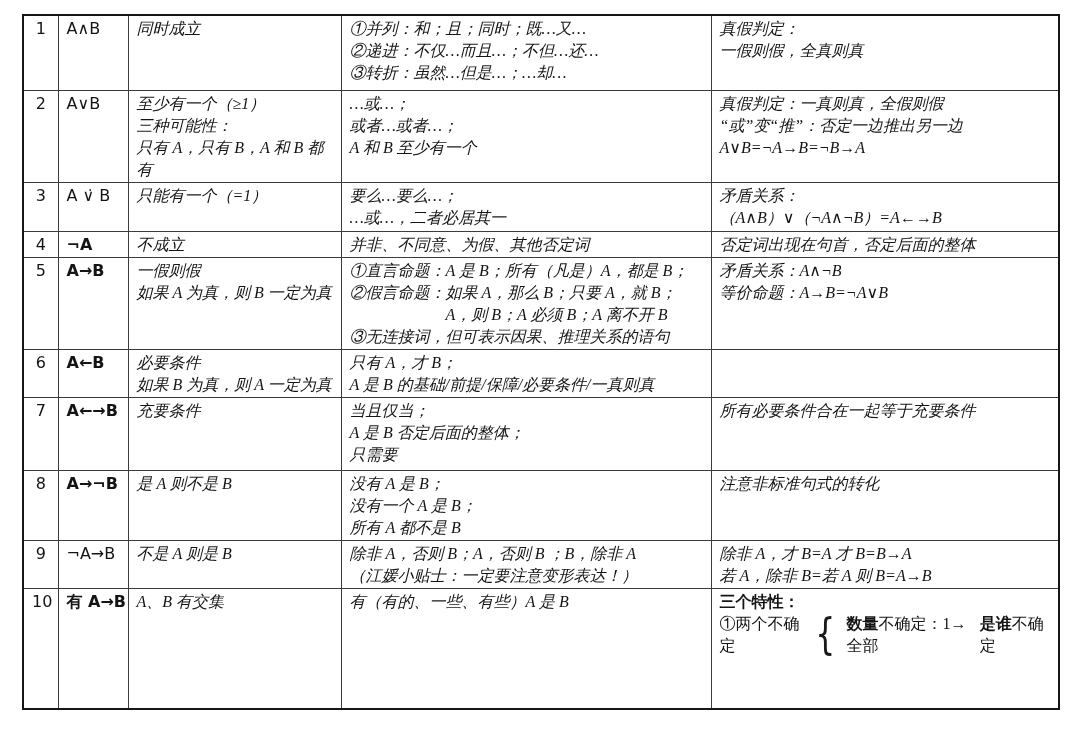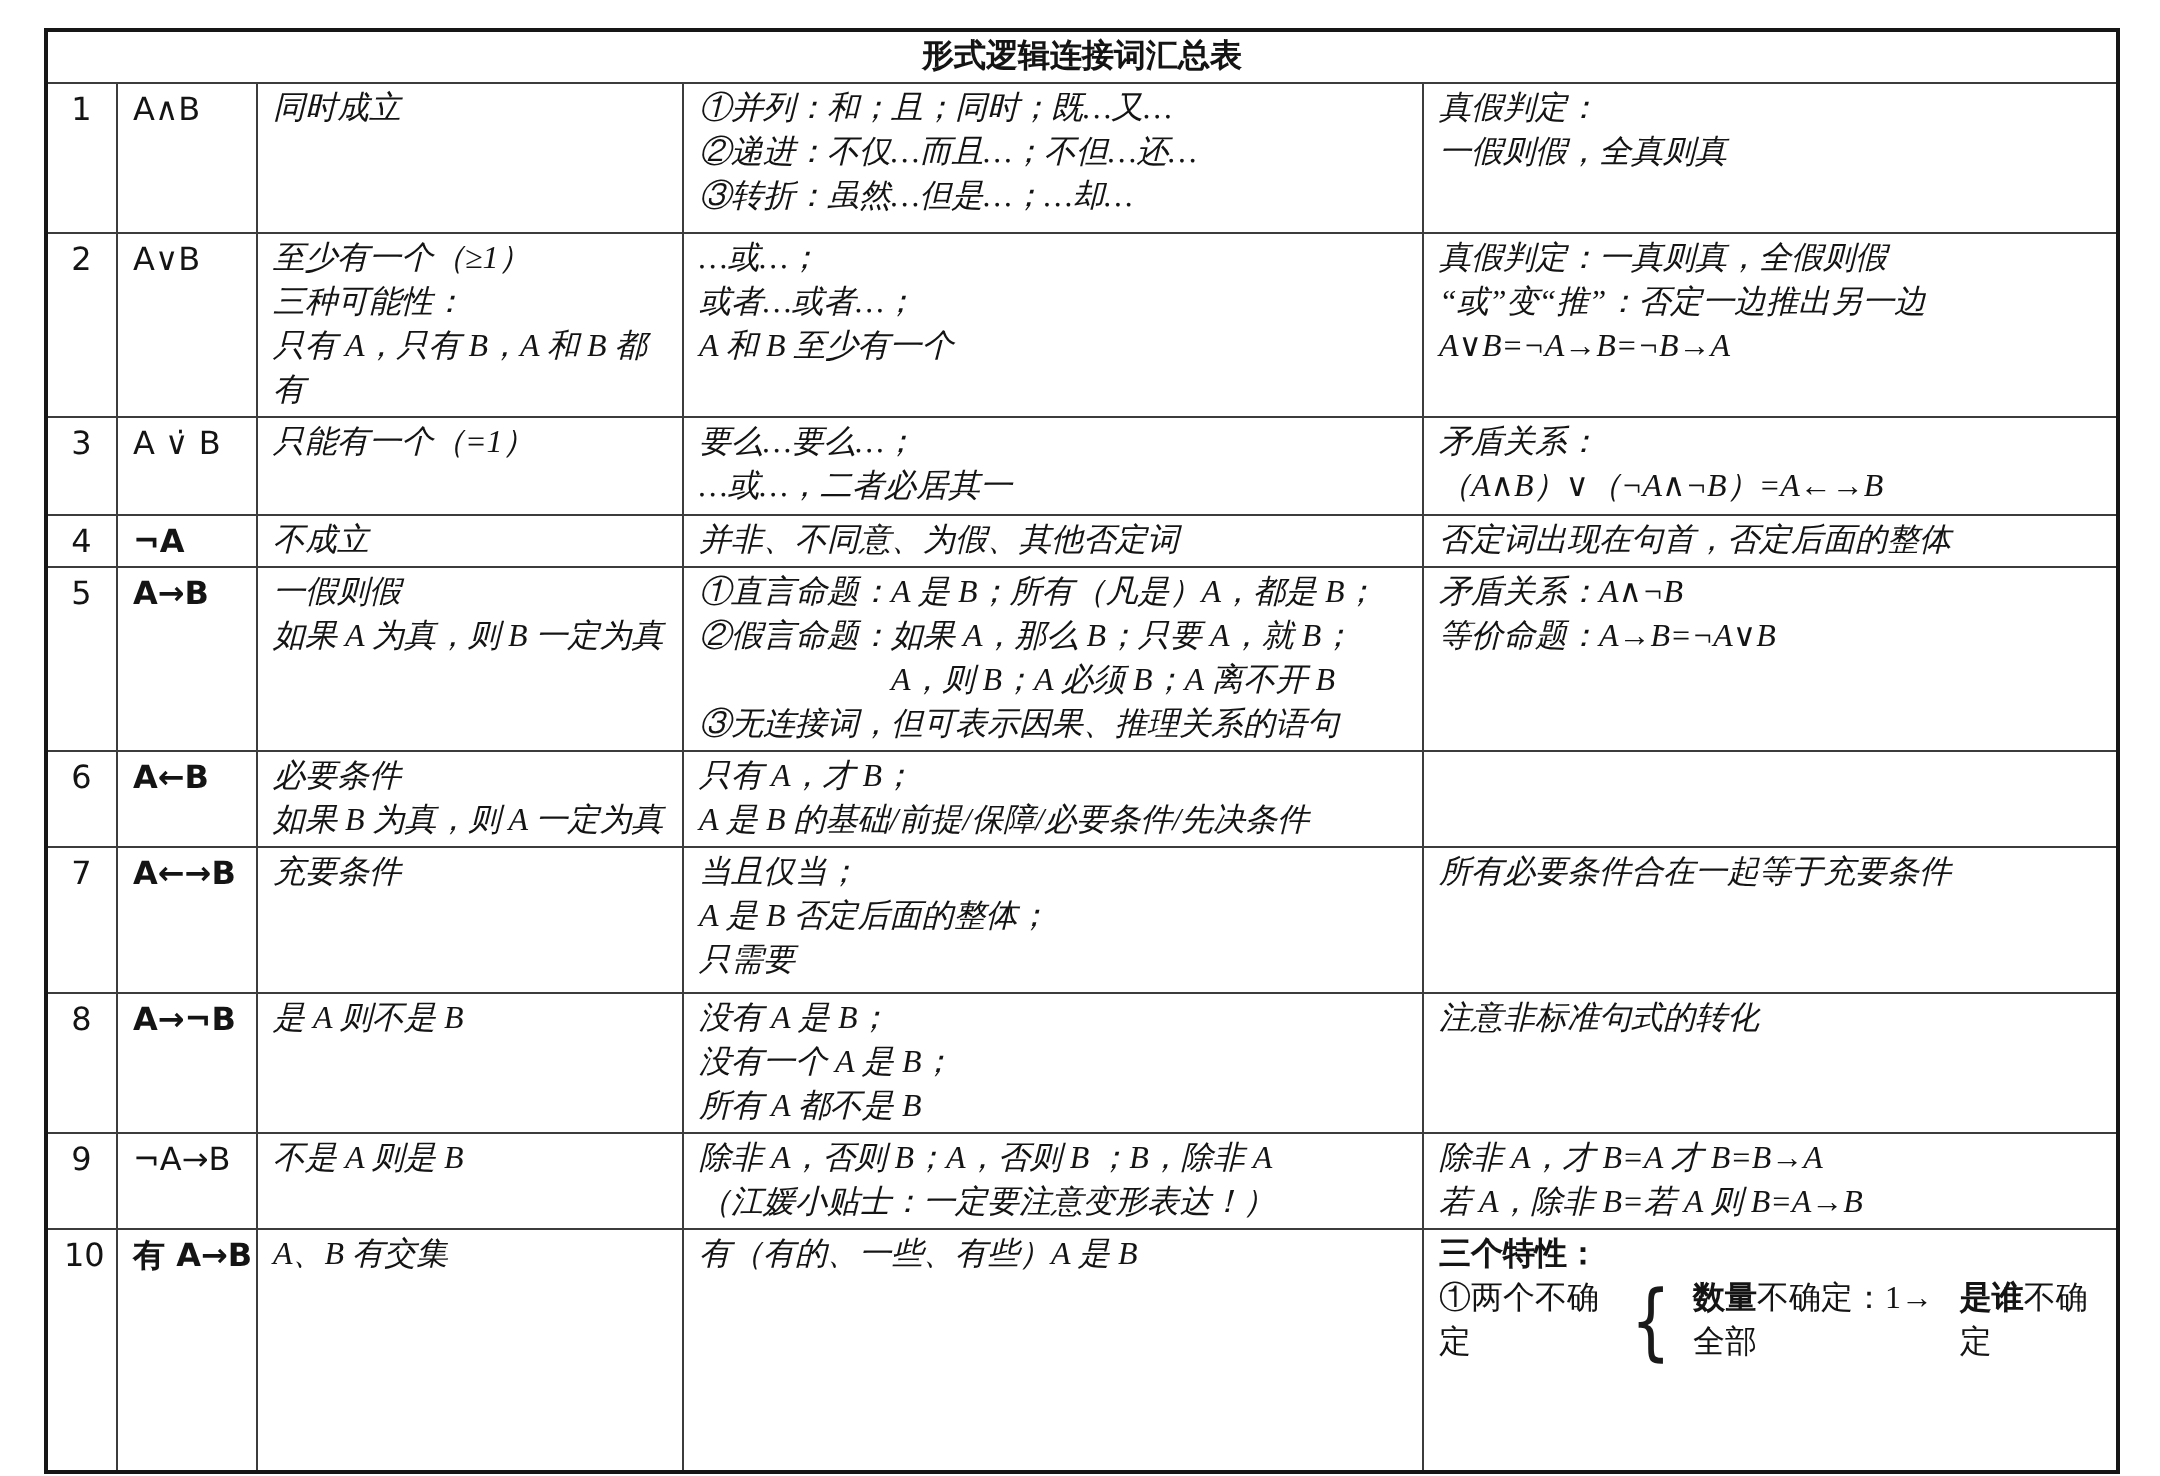--- a/index.html
+++ b/index.html
@@ -89,23 +89,20 @@
 <div class="page">
   <table class="logic">
     <colgroup>
       <col style="width:35px">
         <col style="width:70px">
         <col style="width:213px">
         <col style="width:370px">
         <col style="width:348px">
     </colgroup>
     <tbody>
-        <tr style="height:24px">
-      <td class="title-cell" colspan="5">形式逻辑连接词汇总表</td>
-    </tr>
 
     <tr style="height:75px">
       <td class="num">1</td>
       <td class="sym">A∧B</td>
       <td>
             <div class="ln">同时成立</div>
           </td>
       <td>
             <div class="ln">①并列：和；且；同时；既…又…</div>
             <div class="ln">②递进：不仅…而且…；不但…还…</div>
@@ -188,21 +185,21 @@
 
     <tr style="height:48px">
       <td class="num">6</td>
       <td class="sym bold">A←B</td>
       <td>
             <div class="ln">必要条件</div>
             <div class="ln">如果 B 为真，则 A 一定为真</div>
           </td>
       <td>
             <div class="ln">只有 A，才 B；</div>
-            <div class="ln">A 是 B 的基础/前提/保障/必要条件/先决条件</div>
+            <div class="ln">A 是 B 的基础/前提/保障/必要条件/一真则真</div>
           </td>
       <td></td>
     </tr>
 
     <tr style="height:73px">
       <td class="num">7</td>
       <td class="sym bold">A←→B</td>
       <td>
             <div class="ln">充要条件</div>
           </td>

